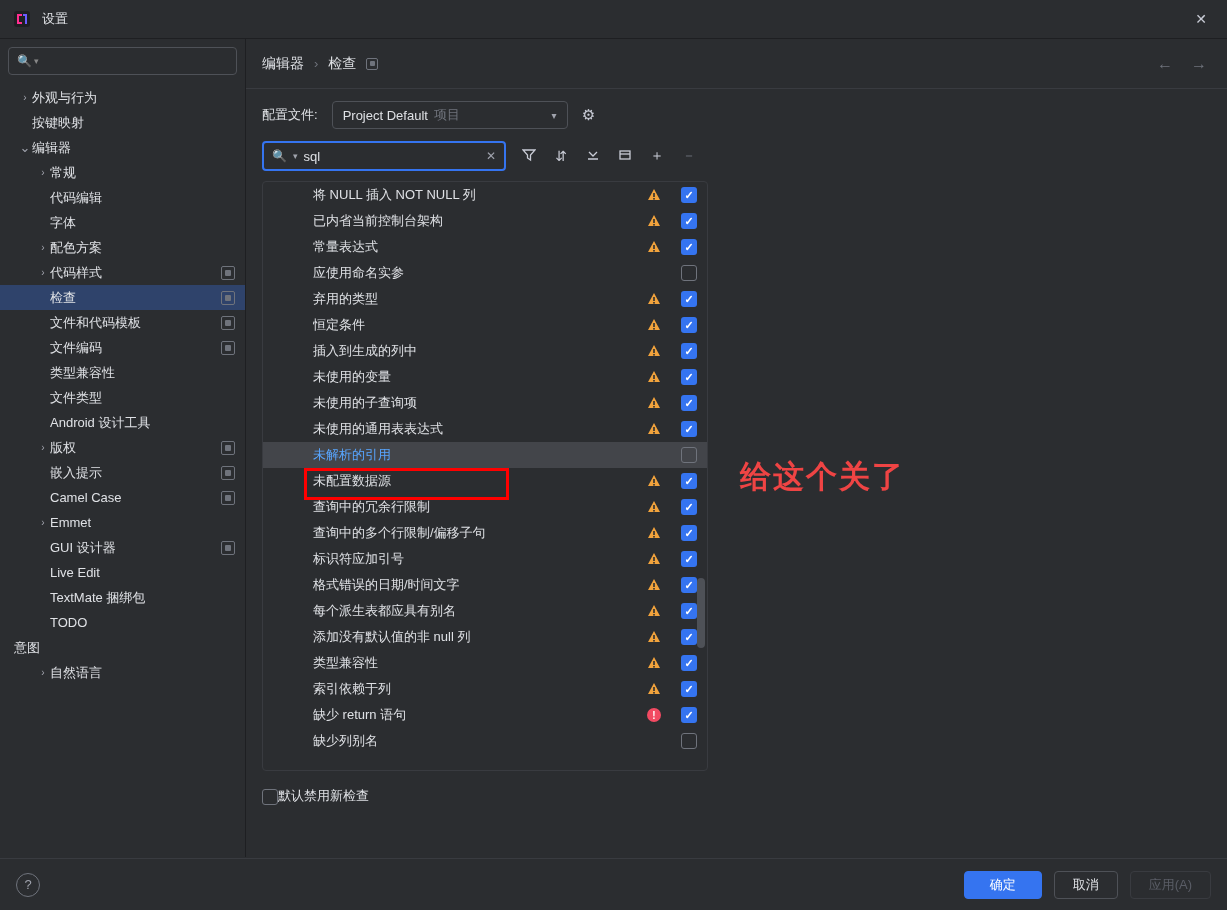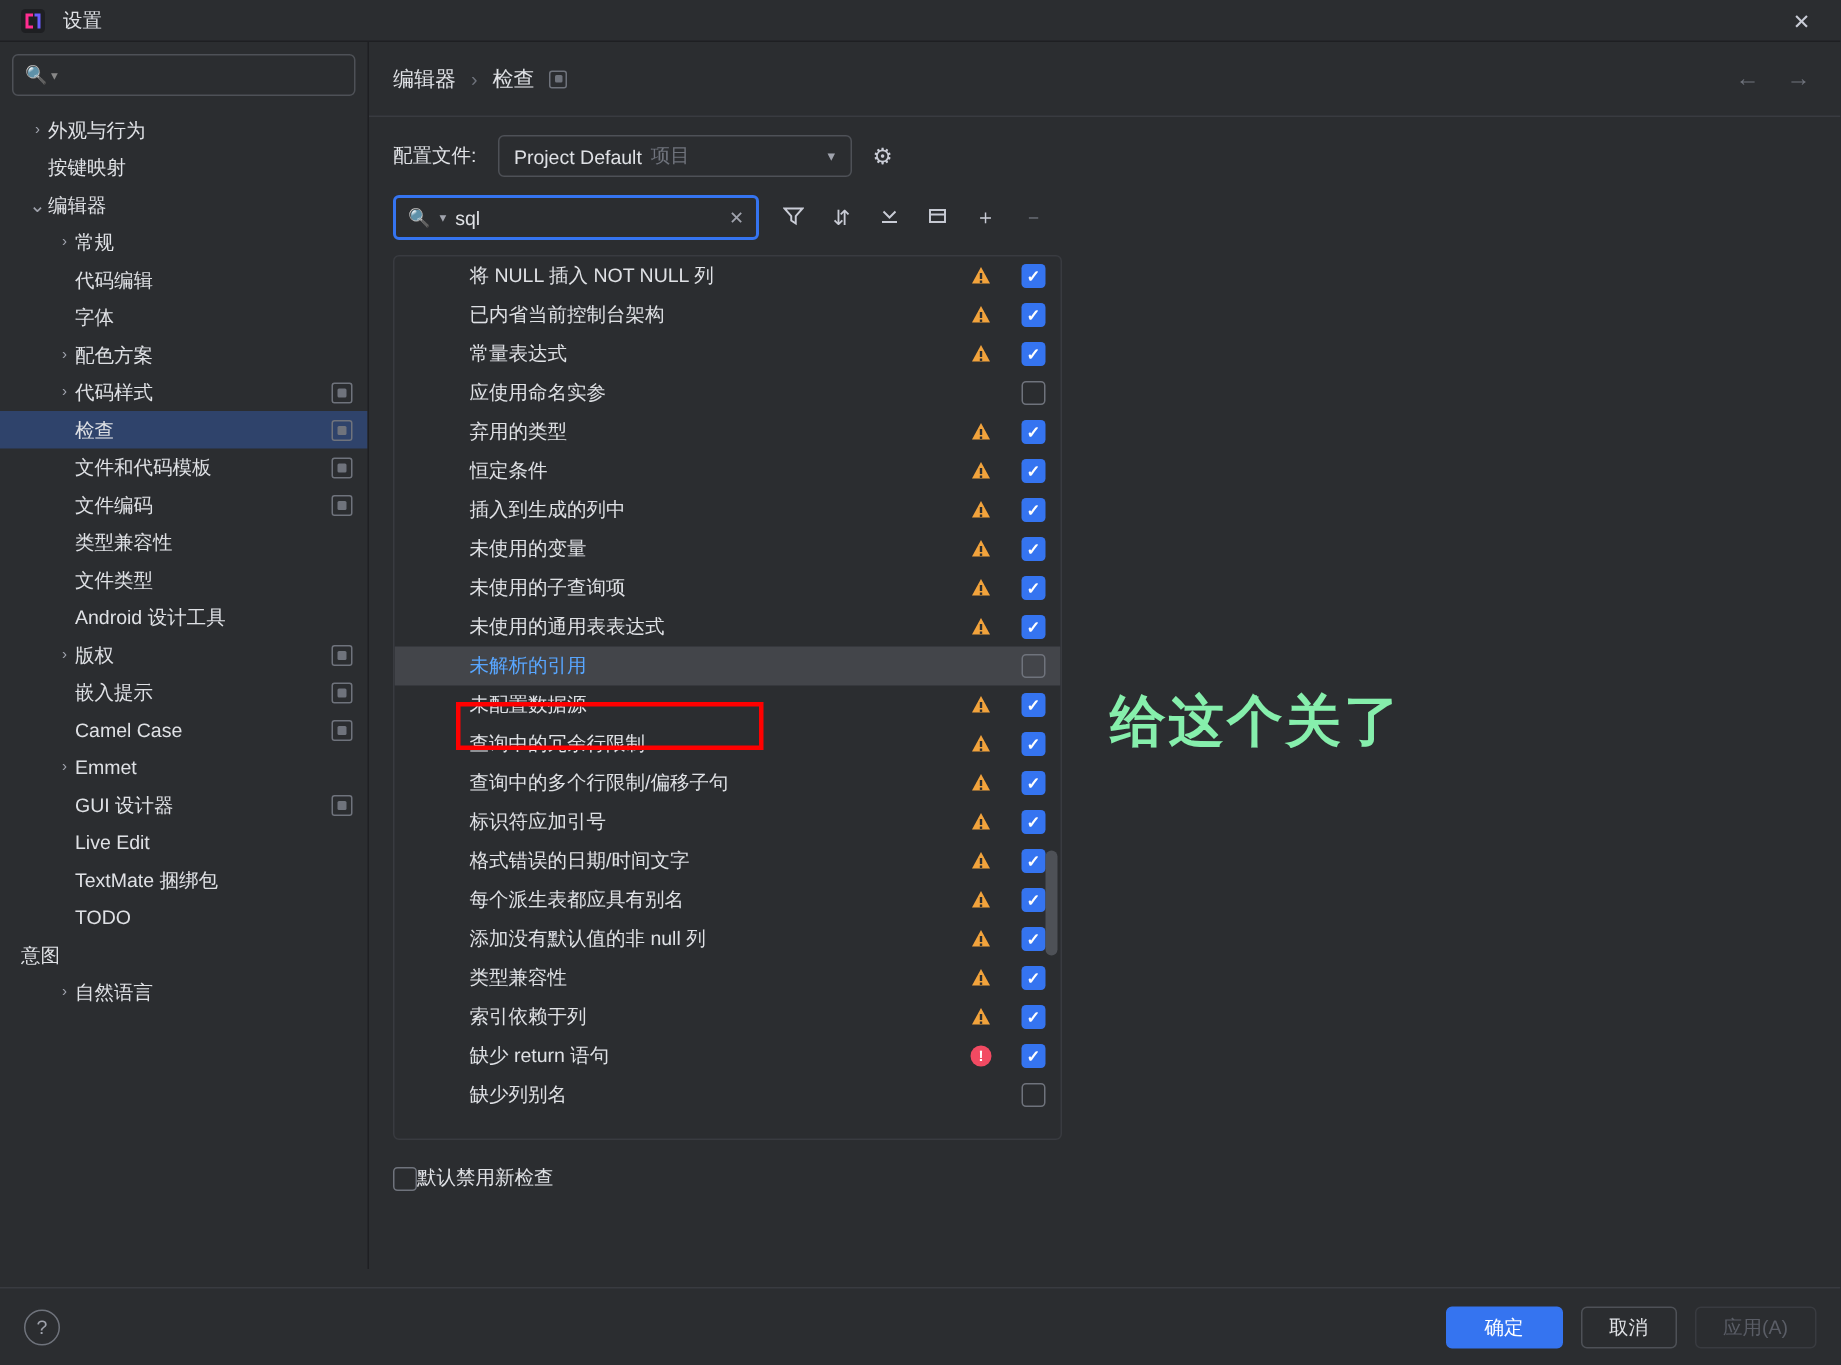--- a/index.html
+++ b/index.html
@@ -6,21 +6,21 @@
   body {
     width: 1227px; height: 910px;
     background: #2b2d30;
     color: #dfe1e5;
     font-family: -apple-system, "Segoe UI", Arial, sans-serif;
     font-size: 13px;
     overflow: hidden;
     position: relative;
   }
   .titlebar {
-    height: 28px;
+    height: 39px;
     display: flex; align-items: center;
     padding: 0 12px;
     background: #2b2d30;
     border-bottom: 1px solid #1e1f22;
   }
   .titlebar .logo {
     width: 20px; height: 20px; margin-right: 10px;
     display:flex; align-items:center; justify-content:center;
   }
   .titlebar .title { font-size: 13px; color: #dfe1e5; }
@@ -116,21 +116,21 @@
   .cb.on::after { content:"✓"; color:#fff; font-size:11px; font-weight:bold;}
   .listpanel .scrollbar-track{
     position:absolute;right:2px;top:396px;width:8px;height:70px;background:#4e5157;border-radius:4px;
   }
   .redbox {
     position:absolute; border:3px solid #ff0000; pointer-events:none;
     left:304px; top:468px; width:205px; height:32px;
   }
   .annot {
     position:absolute; left:740px; top:456px;
-    color:#86efac; font-size:37px; font-weight:bold; letter-spacing:2px;
+    color:#ef4444; font-size:31px; font-weight:bold; letter-spacing:2px;
     font-family:"Microsoft YaHei","PingFang SC",sans-serif;
   }
   .disable-row { display:flex; align-items:flex-end; padding:6px 16px; }
   .footer {
     position:absolute; bottom:0; left:0; right:0; height:52px;
     border-top:1px solid #393b40; background:#2b2d30;
     display:flex; align-items:center; padding:0 16px; gap:12px;
   }
   .footer .help {
     width:24px;height:24px;border:1.5px solid #6f737c;border-radius:50%;

